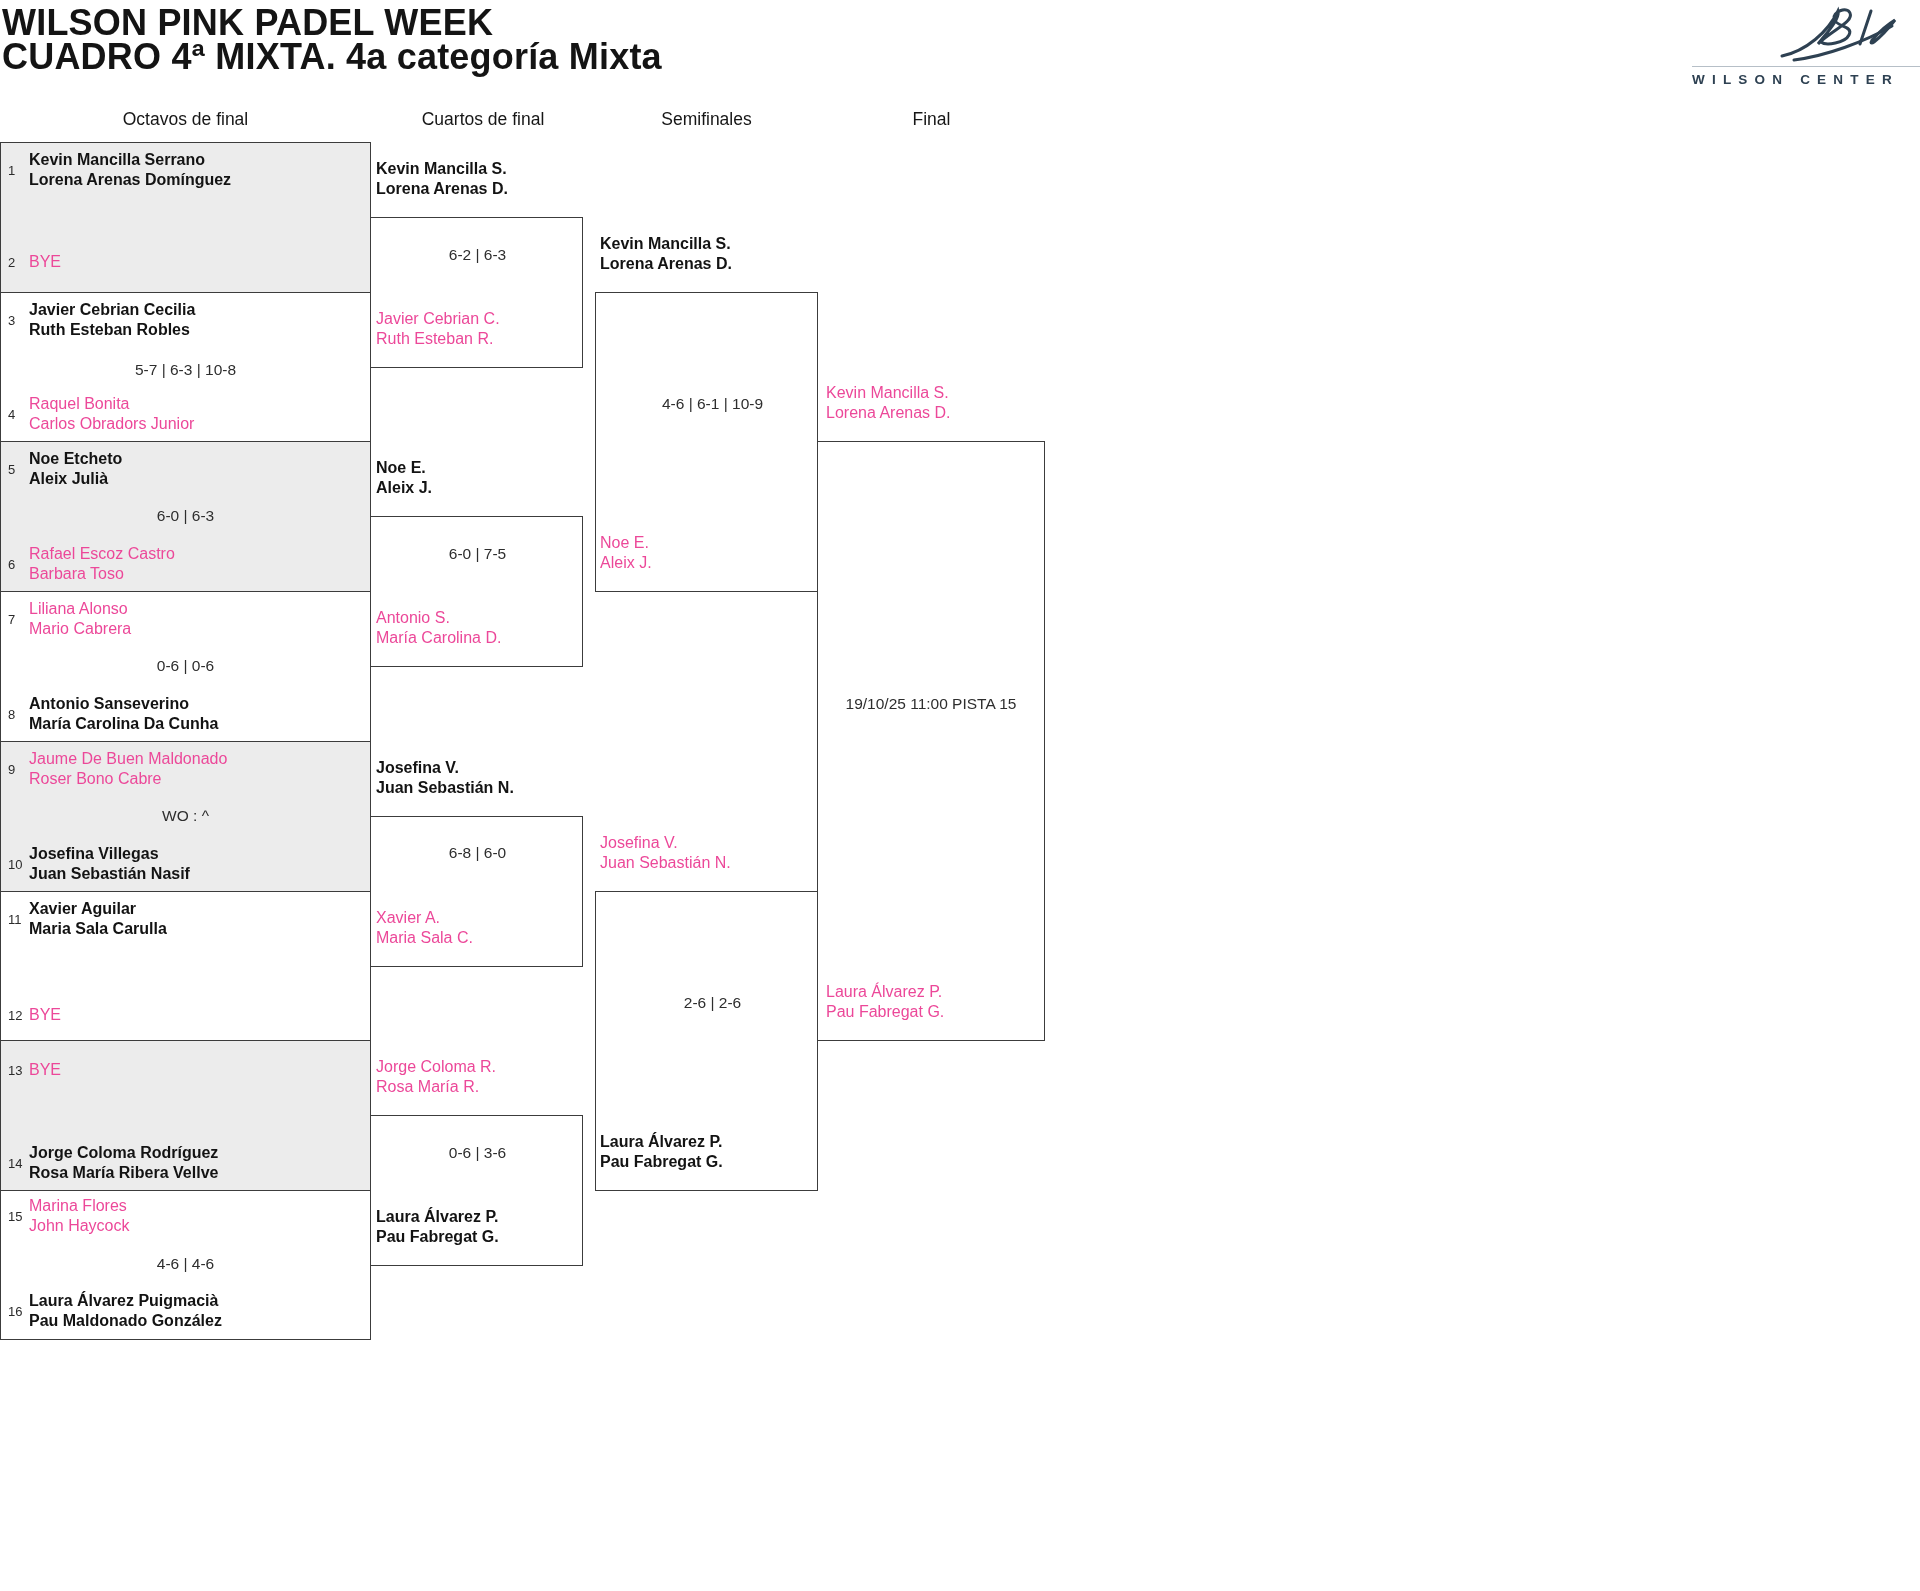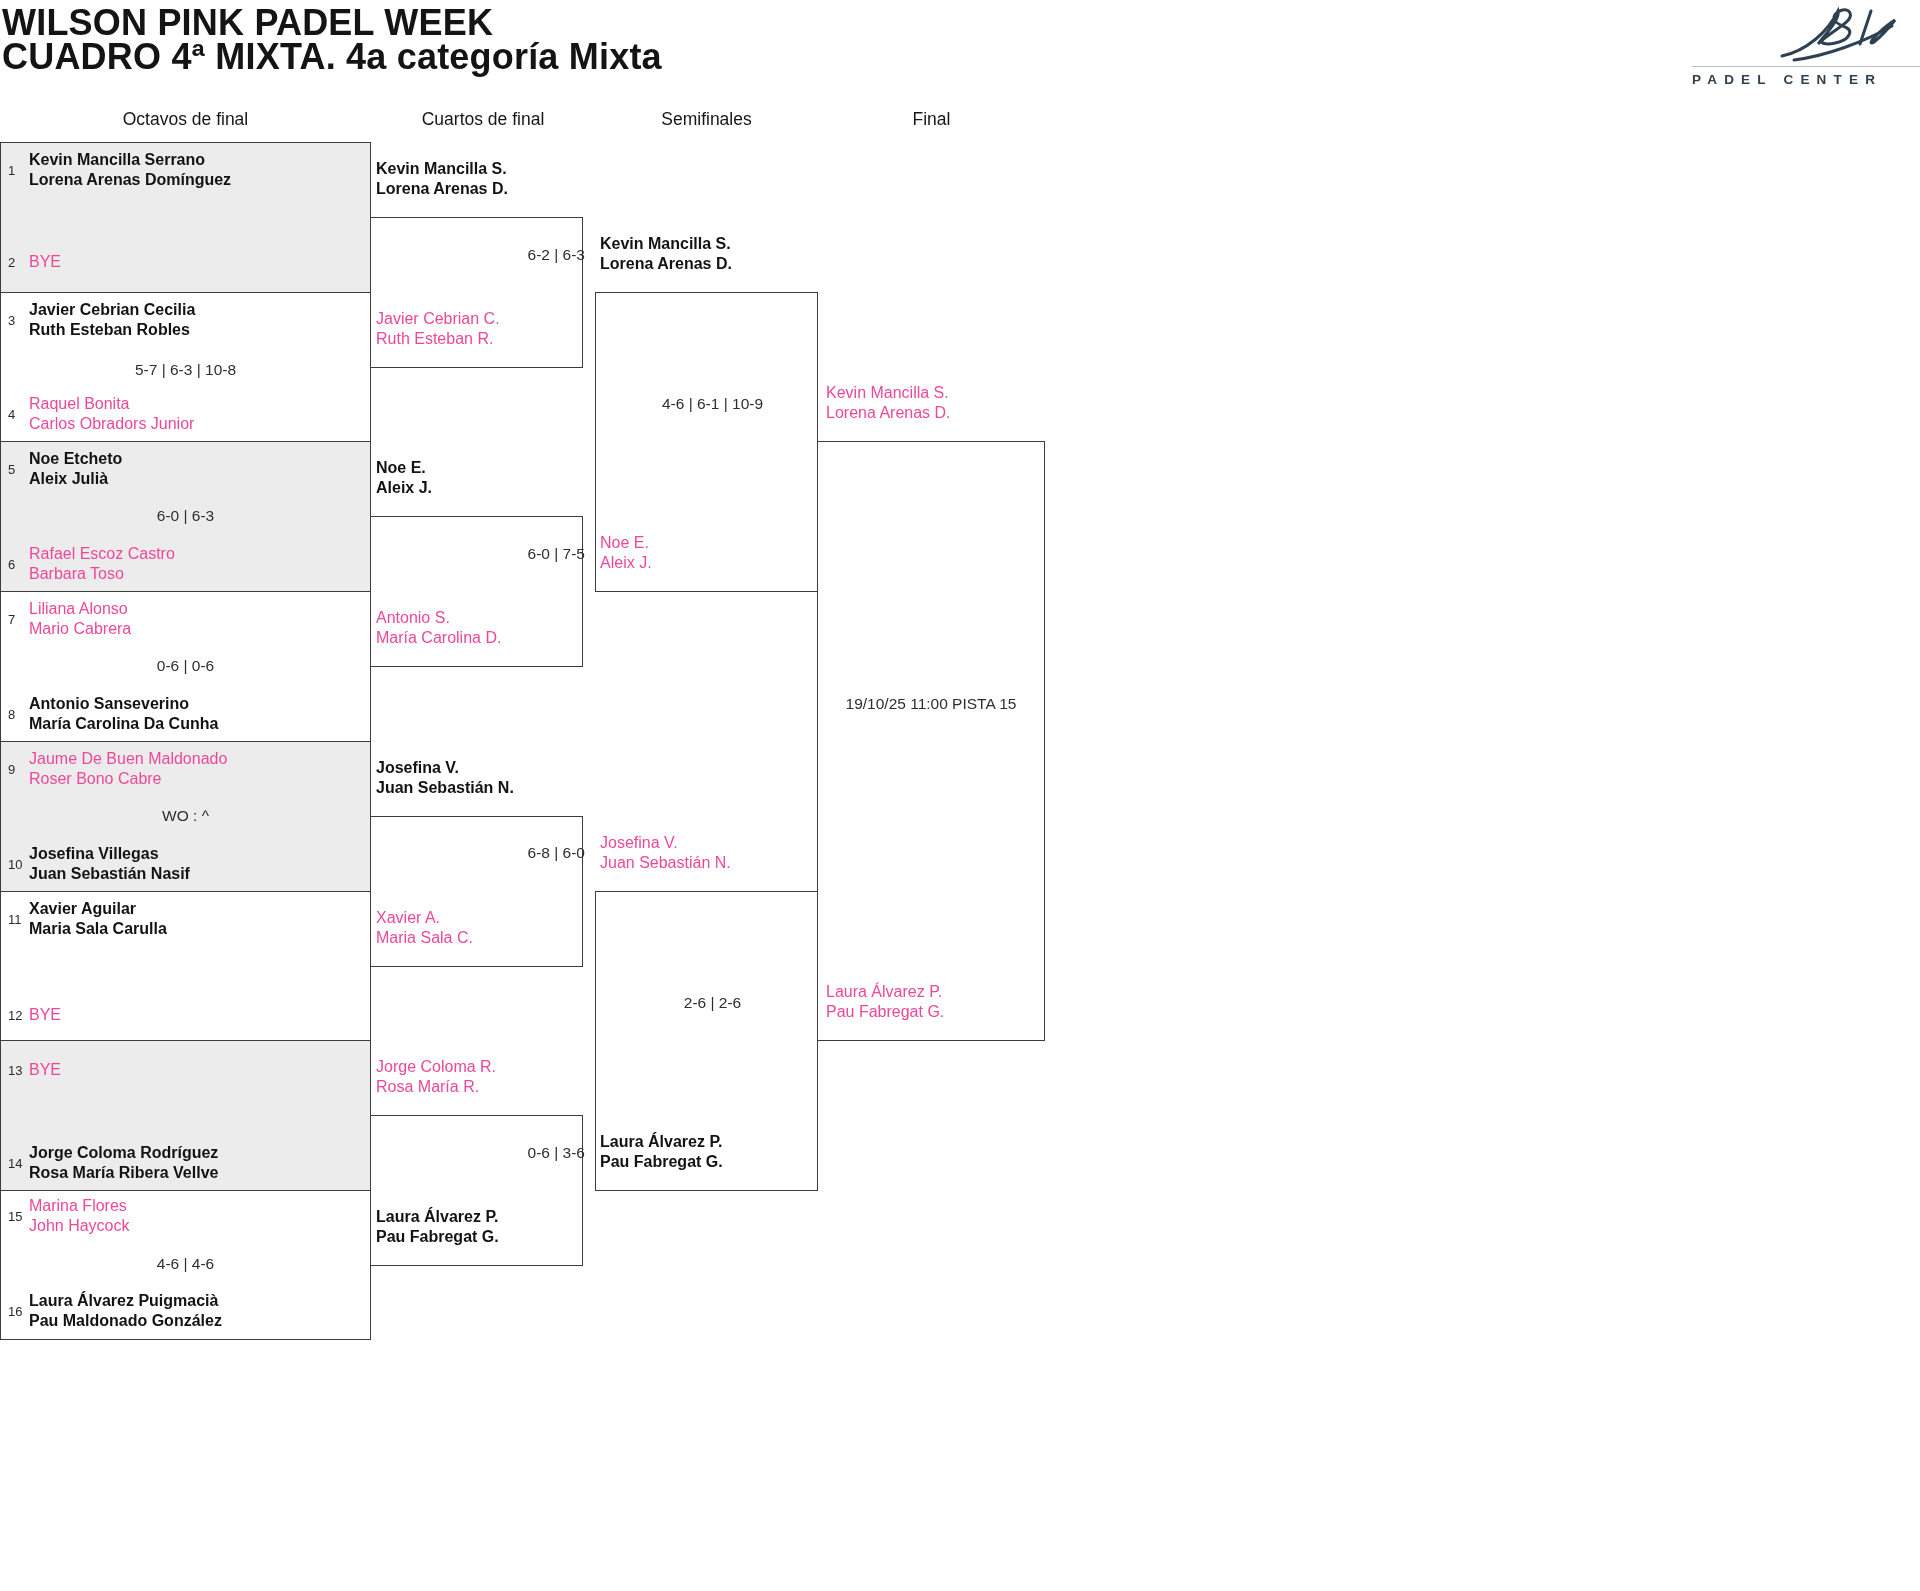--- a/index.html
+++ b/index.html
@@ -23,21 +23,21 @@
   .bxr1{left:0;width:371px;} .bxqf{left:370px;width:213px;}
   .bxsf{left:595px;width:223px;} .bxf{left:817px;width:228px;}
   
   .team{position:absolute;display:flex;align-items:center;}
   .c1{left:8px;} .c2{left:376px;} .c3{left:600px;} .c4{left:826px;}
   .seed{width:21px;flex:0 0 21px;font-size:13px;color:#2b2b2b;}
   .tn .l{display:block;font-size:16px;line-height:20px;color:#ec4899;font-weight:400;white-space:nowrap;}
   .w .l{color:#131313;font-weight:700;}
   
   .score{position:absolute;text-align:center;font-size:15.5px;color:#2e2e2e;white-space:nowrap;}
-  .sc1{left:0;width:371px;} .sc2{left:370px;width:215px;text-align:right;} .sc3{left:601px;width:223px;} .sc4{left:817px;width:228px;}
+  .sc1{left:0;width:371px;} .sc2{left:370px;width:215px;} .sc3{left:601px;width:223px;} .sc4{left:817px;width:228px;}
 </style>
 </head>
 <body>
 
 <div id="page">
 
   <div id="title">
     <div>WILSON PINK PADEL WEEK</div>
     <div>CUADRO 4ª MIXTA. 4a categoría Mixta</div>
   </div>
@@ -45,21 +45,21 @@
   <div id="logo">
     <svg class="sig" width="122" height="58" viewBox="0 0 122 58" fill="none">
       <g stroke="#2e4152" stroke-width="3" stroke-linecap="round" fill="none">
         <path d="M6,52 C30,47 52,28 62,7 C64,15 50,30 42,40 C56,26 78,18 74,9 C71,2 56,8 58,15 C60,23 78,22 73,31 C69,39 50,42 45,38"></path>
         <path d="M18,56 C50,52 88,38 116,22"></path>
         <path d="M84,40 L95,7"></path>
         <path d="M98,34 C106,25 114,19 119,16 C112,25 103,34 98,38 C94,41 94,37 98,34"></path>
       </g>
     </svg>
     <div class="rule"></div>
-    <div class="tagline">PADEL CENTER</div>
+    <div class="tagline">WILSON CENTER</div>
   </div>
 
   <div class="rh rh1">Octavos de final</div>
   <div class="rh rh2">Cuartos de final</div>
   <div class="rh rh3">Semifinales</div>
   <div class="rh rh4">Final</div>
 
   <div class="bx bxr1 gy" style="top:142px;height:151px"></div>
   <div class="bx bxr1" style="top:292px;height:150px"></div>
   <div class="bx bxr1 gy" style="top:441px;height:151px"></div>

